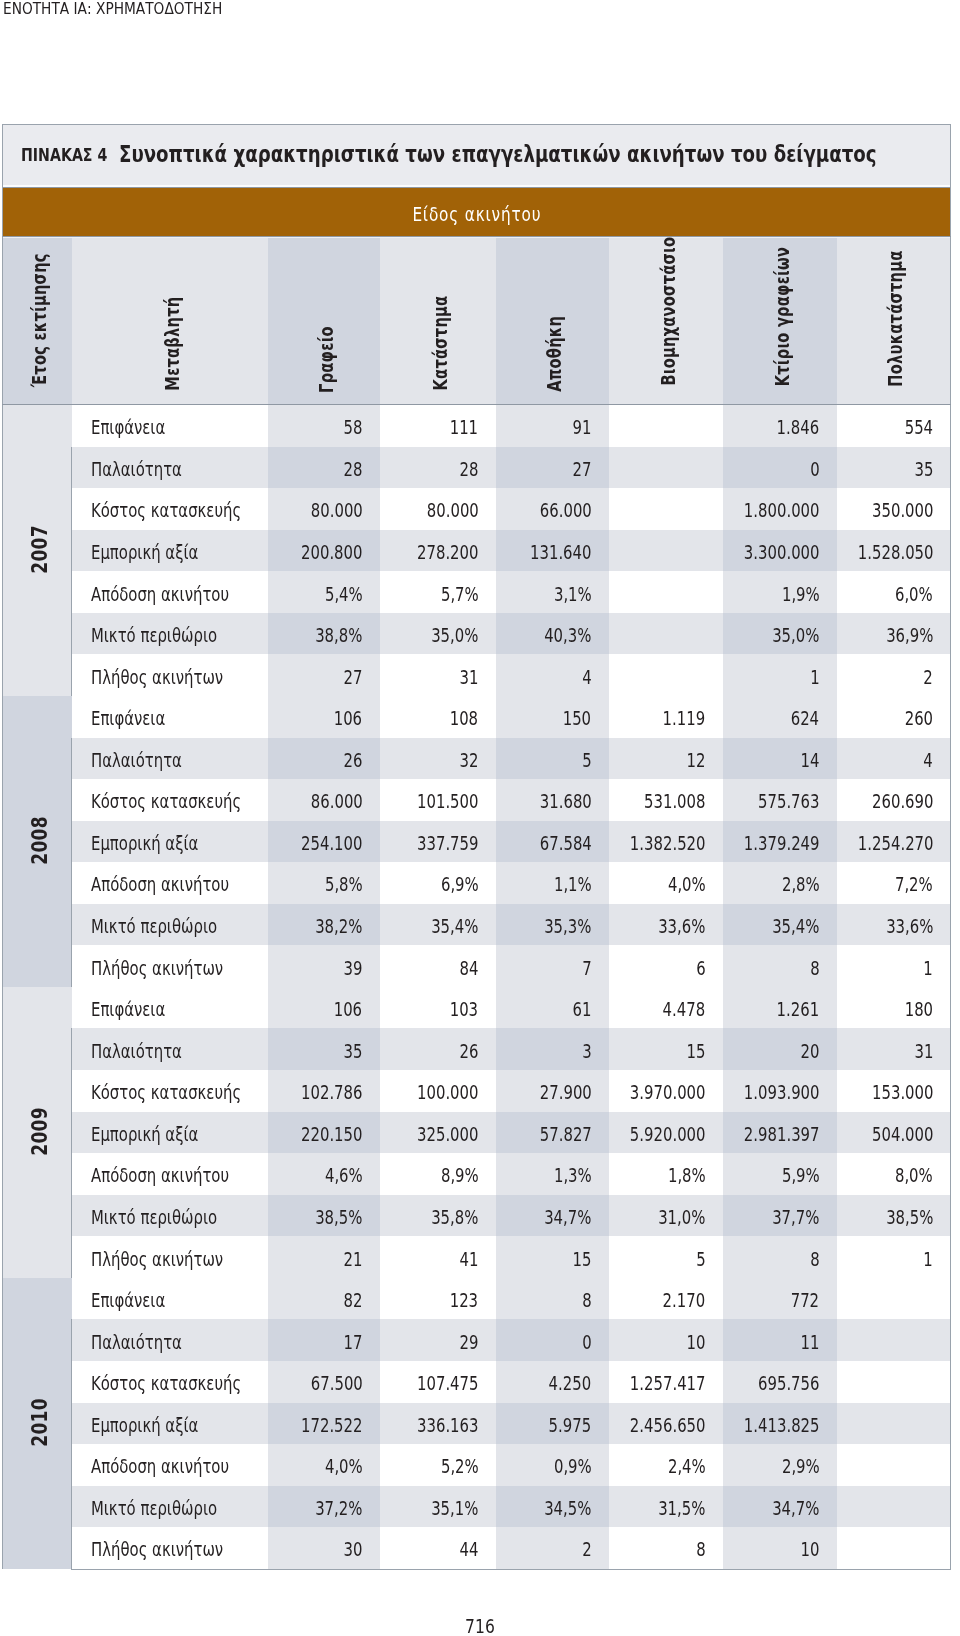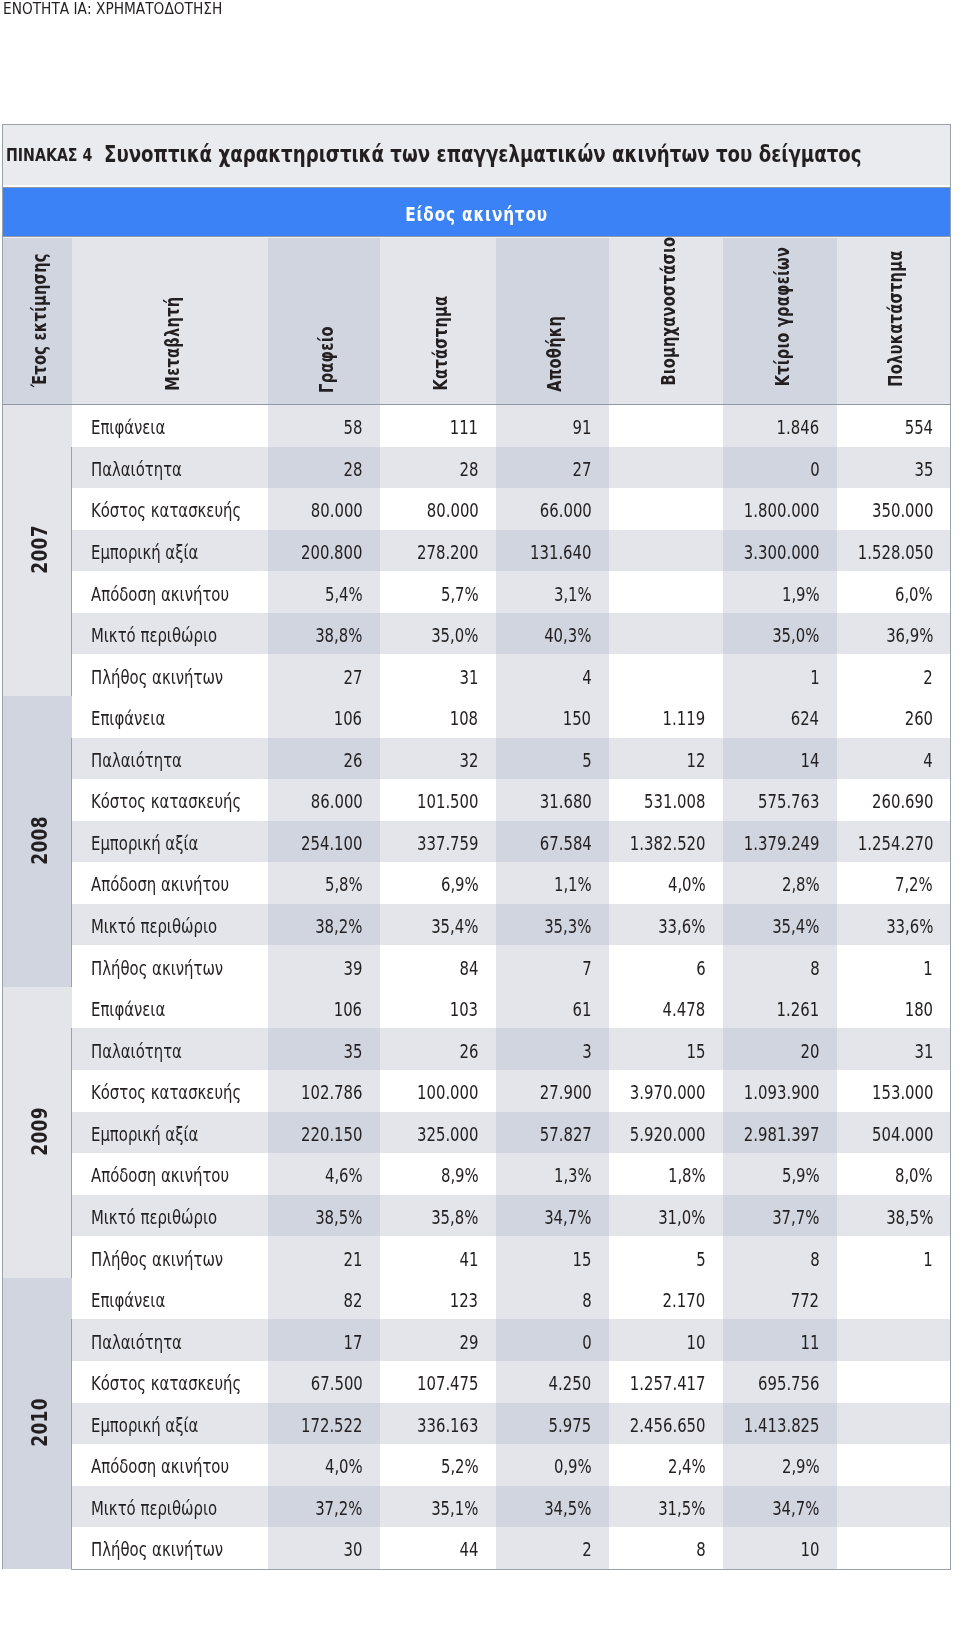--- a/index.html
+++ b/index.html
@@ -17,27 +17,27 @@
   .running-head .sq{transform:scaleX(0.937);}
 
   .tbl{position:absolute;left:2px;top:124px;width:948px;
        border-collapse:collapse;table-layout:fixed;}
   .tbl td{padding:0;margin:0;vertical-align:middle;background-clip:padding-box;}
 
   .cap-row td{height:62px;background:#eaebef;box-shadow:inset 0 -2px 0 #fbfcfe;
       border-top:1.2px solid #9aa3ad;border-left:1.2px solid #9aa3ad;border-right:1.2px solid #9aa3ad;
       }
   .cap-inner{display:flex;align-items:center;height:100%;position:relative;top:-2px;}
-  .cap-no{font-weight:bold;font-size:17.8px;width:117.5px;padding-left:3px;box-sizing:border-box;}
+  .cap-no{font-weight:bold;font-size:17.8px;width:117.5px;padding-left:18px;box-sizing:border-box;}
   .cap-txt{font-size:22.85px;font-weight:bold;}
 
-  .band-row td{height:48px;background:#3b82f6;
+  .band-row td{height:48px;background:#a16207;
       border-top:1.2px solid #8f98a3;border-bottom:1.2px solid #8f98a3;
       border-left:1.2px solid #9aa3ad;border-right:1.2px solid #9aa3ad;
-      text-align:center;color:#ffffff;font-weight:bold;font-size:19.2px;letter-spacing:0.95px;}
+      text-align:center;color:#ffffff;font-weight:normal;font-size:19.2px;letter-spacing:0.95px;}
 
   .vhead-row td{height:167px;padding:0;vertical-align:bottom;text-align:center;box-shadow:inset 0 1px 0 #eef0f4;
       border-bottom:1.6px solid #8f98a3;}
   .vhead-row td:first-child{border-left:1.2px solid #9aa3ad;}
   .vhead-row td:last-child{border-right:1.2px solid #9aa3ad;}
   .rot{writing-mode:vertical-rl;display:inline-block;
       font-weight:bold;font-size:19.2px;white-space:nowrap;letter-spacing:0.3px;
       transform:rotate(180deg) scaleY(0.845);transform-origin:center center;}
   .vhead-row .vwrap{display:block;height:167px;position:relative;}
   .vhead-row .vwrap .rot{position:absolute;left:50%;bottom:5px;
@@ -383,13 +383,14 @@
           <td class="num sh1"><span class="sqr">30</span></td>
           <td class="num sh0"><span class="sqr">44</span></td>
           <td class="num sh1"><span class="sqr">2</span></td>
           <td class="num sh0"><span class="sqr">8</span></td>
           <td class="num sh1"><span class="sqr">10</span></td>
           <td class="num sh0"><span class="sqr"></span></td>
         </tr>
       </tbody>
   </table>
 
+  <div class="page-num"><span class="sqc">716</span></div>
 </div>
 
 </body></html>

